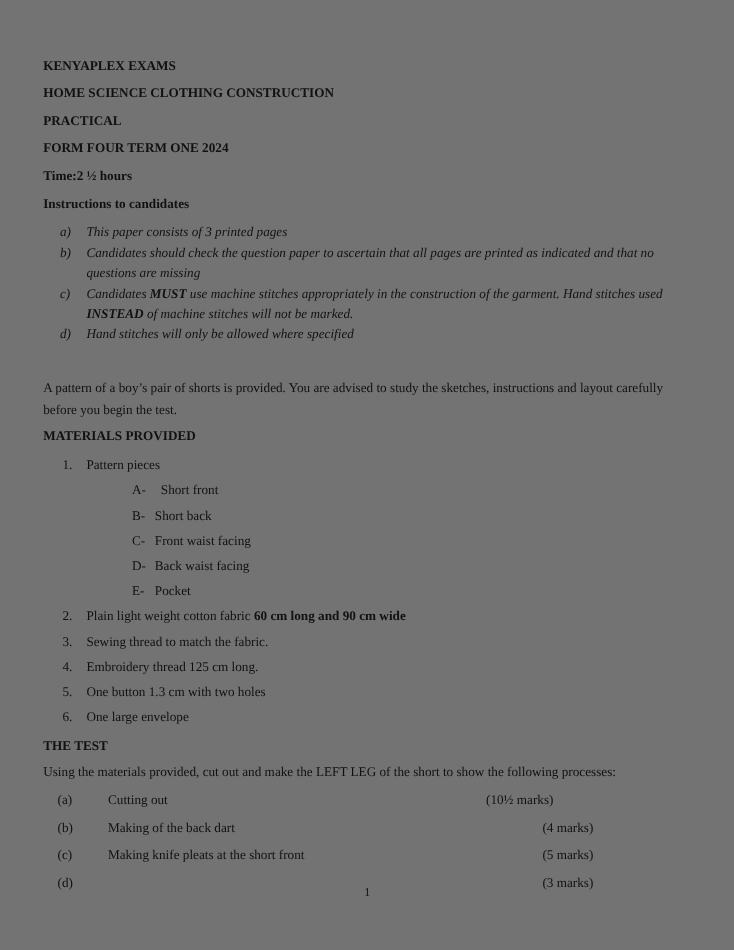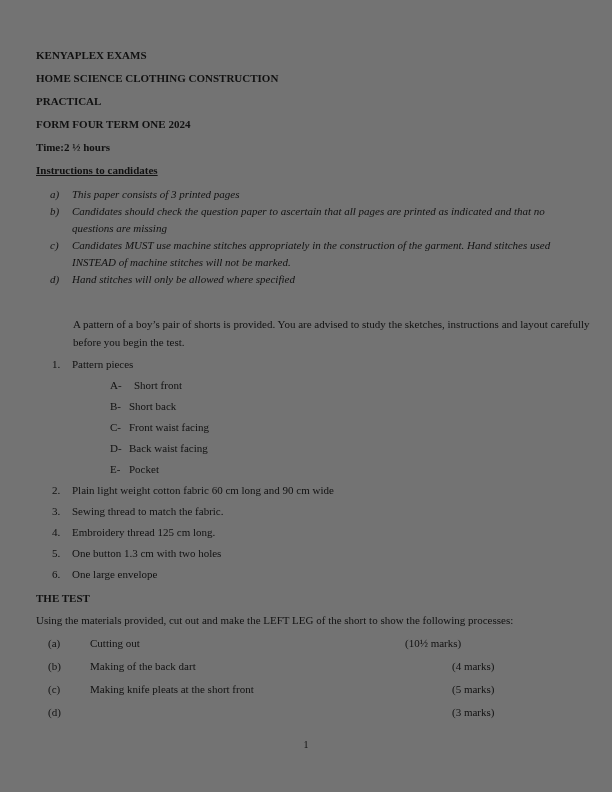--- a/index.html
+++ b/index.html
@@ -17,33 +17,31 @@
     overflow: hidden;
   }
   .hdr-line {
     font-weight: bold;
     line-height: 23px;
     white-space: nowrap;
   }
   .instr-heading {
     font-weight: bold;
     line-height: 23px;
-    text-decoration: underline;
     display: inline-block;
   }
   .instr-list { margin-top: 4px; font-style: italic; }
   .instr-item { display: flex; line-height: 17px; }
   .instr-label { margin-left: 14px; width: 22px; flex: 0 0 22px; }
   .instr-text { width: 502px; }
-  .bi { font-weight: normal; }
+  .bi { font-weight: bold; }
   .intro-para {
     margin-top: 28px;
     line-height: 17.5px;
     width: 540px;
-    margin-left: 37px;
   }
   .section-heading {
     font-weight: bold;
     margin-top: 3px;
     line-height: 21px;
   }
   .mat-list { margin-top: 3px; }
   .mat-item { display: flex; line-height: 21px; }
   .mat-num { margin-left: 16px; width: 20px; flex: 0 0 20px; }
   .sub-item { display: flex; line-height: 21px; }
@@ -93,20 +91,21 @@
       <span class="instr-text"><span>Candidates </span><span class="bi">MUST</span><span> use machine stitches appropriately in the construction of the garment. Hand stitches used </span><span class="bi">INSTEAD</span><span> of machine stitches will not be marked.</span></span>
     </div>
     <div class="instr-item">
       <span class="instr-label">d)</span>
       <span class="instr-text">Hand stitches will only be allowed where specified</span>
     </div>
   </div>
 
   <div class="intro-para">A pattern of a boy’s pair of shorts is provided. You are advised to study the sketches, instructions and layout carefully before you begin the test.</div>
 
+  <div class="section-heading">MATERIALS PROVIDED</div>
 
   <div class="mat-list">
     <div class="mat-item">
       <span class="mat-num">1.</span>
       <span>Pattern pieces</span>
     </div>
 
     <div class="sub-item">
       <span class="sub-label">A-</span>
       <span style="padding-left:5px">Short front</span>

